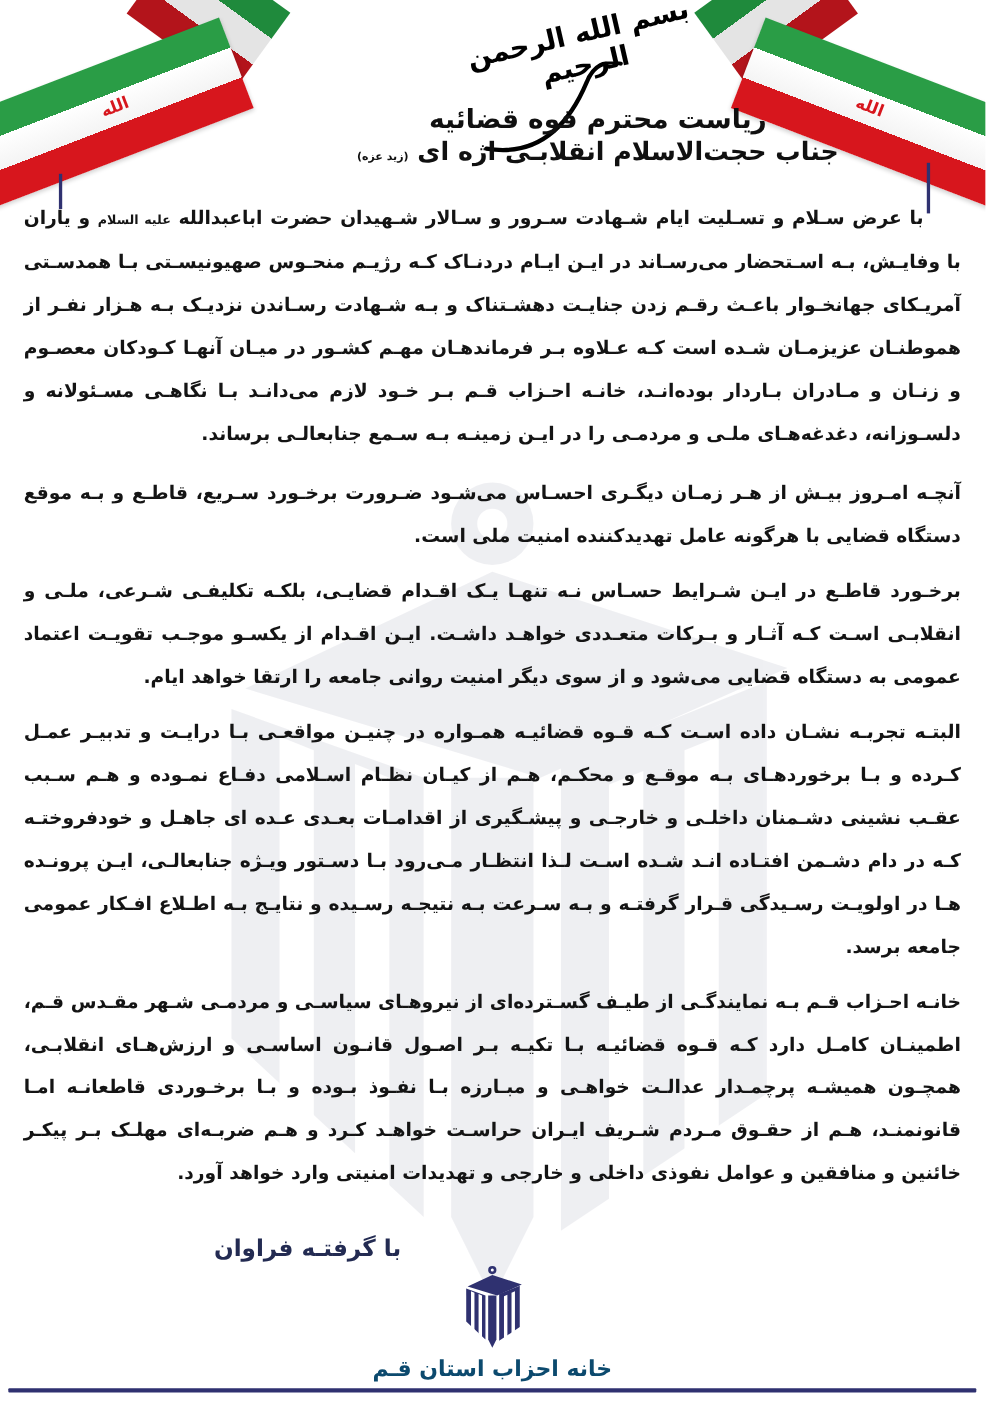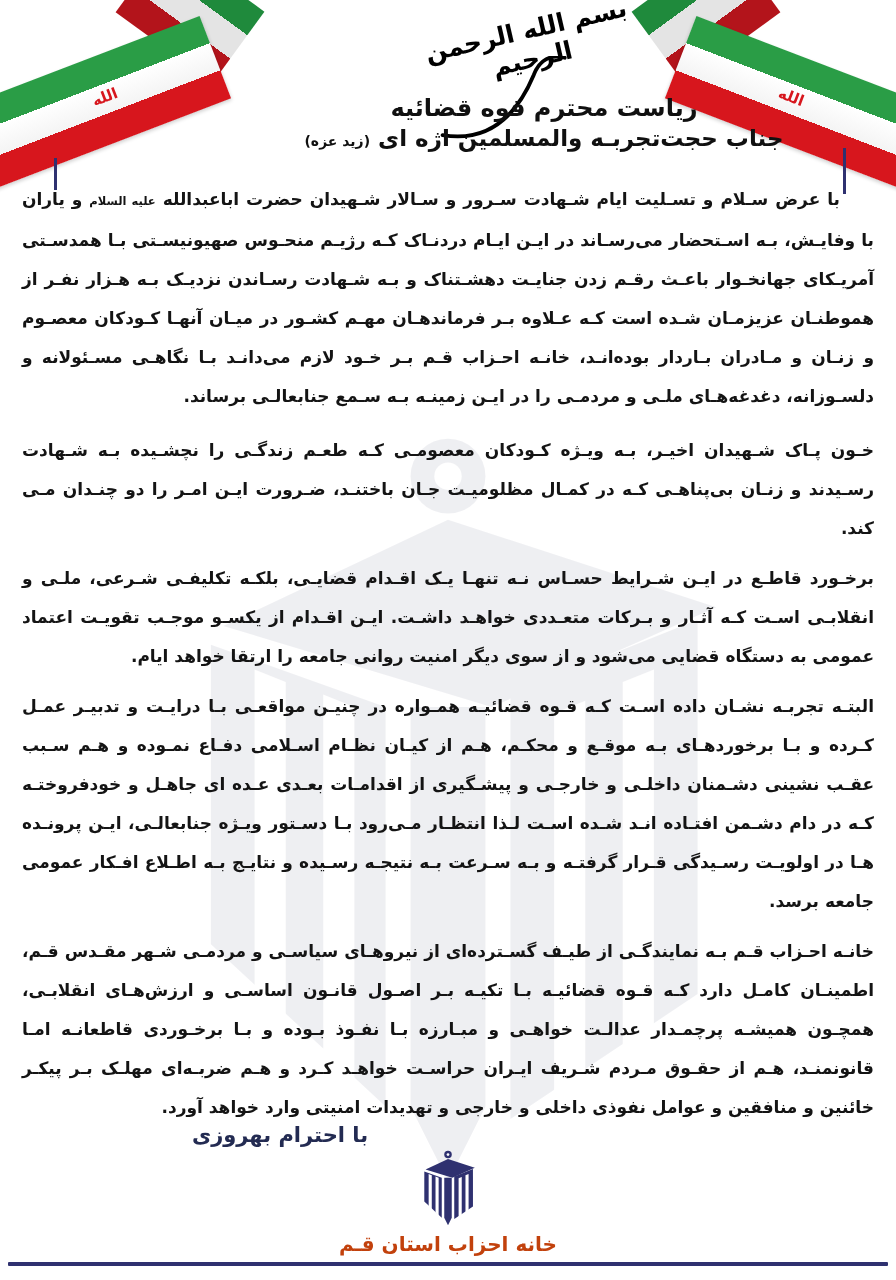--- a/index.html
+++ b/index.html
@@ -31,38 +31,38 @@
   
   .bismillah{position:absolute;left:396px;top:2px;width:260px;height:150px;text-align:center;z-index:2;}
   .bism-text{display:block;transform:rotate(-13deg) translateY(14px);
     font-size:25px;font-weight:bold;color:#000;letter-spacing:-1px;}
   .bism-swoosh{display:block;margin:-4px auto 0;width:230px;height:86px;}
   
   .heading{position:absolute;top:94px;left:0;width:100%;text-align:center;
     transform:translateX(96px);z-index:3;}
   .h1{font-size:24px;font-weight:bold;color:#101010;}
   .h2{font-size:23px;font-weight:bold;color:#101010;margin-top:3px;}
-  .h2-small{font-size:14px;font-weight:bold;}
+  .h2-small{font-size:10px;font-weight:bold;}
   
   .watermark{position:absolute;left:126px;top:420px;width:644px;height:780px;
     color:#3a3f66;opacity:0.08;z-index:0;}
   
   .body-text{position:absolute;top:180px;right:22px;left:22px;z-index:1;
     font-size:17px;line-height:39px;font-weight:bold;text-align:justify;color:#141414;}
   .para{margin:0 0 11px 0;}
   .p-first{text-indent:34px;margin-bottom:15px;}
   .para-last{margin-top:20px;}
   .small-inline{font-size:11.5px;}
   
   .signature{position:absolute;top:1118px;left:106px;width:348px;z-index:2;
     text-align:center;font-weight:bold;font-size:21px;color:#232b52;line-height:1.7;}
   
   .footer{position:absolute;left:0;right:0;bottom:0;text-align:center;z-index:2;}
   .footer-logo{width:64px;height:78px;color:#2f3170;display:inline-block;}
-  .footer-name{color:#c2410c;font-weight:bold;font-size:20px;margin-top:1px;}
+  .footer-name{color:#0c4a6e;font-weight:bold;font-size:20px;margin-top:1px;}
   .footer-rule{height:4px;background:#2f3170;margin:6px 8px 14px 8px;border-radius:1px;}
   .defs-hidden{position:absolute;width:0;height:0;overflow:hidden;}
 </style>
 </head>
 <body>
 
 <svg class="defs-hidden" xmlns="http://www.w3.org/2000/svg" aria-hidden="true">
   <symbol id="org-logo" viewBox="0 0 100 125">
     <circle cx="50" cy="9" r="6" fill="currentColor"></circle>
     <circle cx="50" cy="9" r="2.2" fill="#ffffff"></circle>
@@ -100,35 +100,35 @@
   <div class="bismillah">
     <span class="bism-text">بسم الله الرحمن الرحیم</span>
     <svg class="bism-swoosh" viewBox="0 0 250 100">
       <path d="M28,92 C88,102 118,60 134,22 C141,4 154,-2 170,2" fill="none" stroke="#000" stroke-width="4.5" stroke-linecap="round"></path>
     </svg>
   </div>
 
   <div class="heading">
     <div class="h1">ریاست محترم قوه قضائیه</div>
     <div class="h2">
-      <span>جناب حجت‌تجربـه والمسلمین اژه ای</span>
+      <span>جناب حجت‌الاسلام انقلابـی اژه ای</span>
       <span class="h2-small">(زید عزه)</span>
     </div>
   </div>
 
   <div class="body-text">
     <p class="para p-first"><span>با عرض سـلام و تسـلیت ایام شـهادت سـرور و سـالار شـهیدان حضرت اباعبدالله</span> <span class="small-inline">علیه السلام</span> <span>و یاران با وفایـش، بـه اسـتحضار می‌رسـاند در ایـن ایـام دردنـاک کـه رژیـم منحـوس صهیونیسـتی بـا همدسـتی آمریـکای جهانخـوار باعـث رقـم زدن جنایـت دهشـتناک و بـه شـهادت رسـاندن نزدیـک بـه هـزار نفـر از هموطنـان عزیزمـان شـده است کـه عـلاوه بـر فرماندهـان مهـم کشـور در میـان آنهـا کـودکان معصـوم و زنـان و مـادران بـاردار بوده‌انـد، خانـه احـزاب قـم بـر خـود لازم می‌دانـد بـا نگاهـی مسـئولانه و دلسـوزانه، دغدغه‌هـای ملـی و مردمـی را در ایـن زمینـه بـه سـمع جنابعالـی برساند.</span></p>
-    <p class="para">خـون پـاک شـهیدان اخیـر، بـه ویـژه کـودکان معصومـی کـه طعـم زندگـی را نچشـیده بـه شـهادت رسـیدند و زنـان بی‌پناهـی کـه در کمـال مظلومیـت جـان باختنـد، ضـرورت ایـن امـر را دو چنـدان مـی کند.</p>
+    <p class="para">آنچـه امـروز بیـش از هـر زمـان دیگـری احسـاس می‌شـود ضـرورت برخـورد سـریع، قاطـع و بـه موقع دستگاه قضایی با هرگونه عامل تهدیدکننده امنیت ملی است.</p>
     <p class="para">برخـورد قاطـع در ایـن شـرایط حسـاس نـه تنهـا یـک اقـدام قضایـی، بلکـه تکلیفـی شـرعی، ملـی و انقلابـی اسـت کـه آثـار و بـرکات متعـددی خواهـد داشـت. ایـن اقـدام از یکسـو موجـب تقویـت اعتماد عمومی به دستگاه قضایی می‌شود و از سوی دیگر امنیت روانی جامعه را ارتقا خواهد ایام.</p>
     <p class="para">البتـه تجربـه نشـان داده اسـت کـه قـوه قضائیـه همـواره در چنیـن مواقعـی بـا درایـت و تدبیـر عمـل کـرده و بـا برخوردهـای بـه موقـع و محکـم، هـم از کیـان نظـام اسـلامی دفـاع نمـوده و هـم سـبب عقـب نشینی دشـمنان داخلـی و خارجـی و پیشـگیری از اقدامـات بعـدی عـده ای جاهـل و خودفروختـه کـه در دام دشـمن افتـاده انـد شـده اسـت لـذا انتظـار مـی‌رود بـا دسـتور ویـژه جنابعالـی، ایـن پرونـده هـا در اولویـت رسـیدگی قـرار گرفتـه و بـه سـرعت بـه نتیجـه رسـیده و نتایـج بـه اطـلاع افـکار عمومی جامعه برسد.</p>
     <p class="para">خانـه احـزاب قـم بـه نمایندگـی از طیـف گسـترده‌ای از نیروهـای سیاسـی و مردمـی شـهر مقـدس قـم، اطمینـان کامـل دارد کـه قـوه قضائیـه بـا تکیـه بـر اصـول قانـون اساسـی و ارزش‌هـای انقلابـی، همچـون همیشـه پرچمـدار عدالـت خواهـی و مبـارزه بـا نفـوذ بـوده و بـا برخـوردی قاطعانـه امـا قانونمنـد، هـم از حقـوق مـردم شـریف ایـران حراسـت خواهـد کـرد و هـم ضربـه‌ای مهلـک بـر پیکـر خائنین و منافقین و عوامل نفوذی داخلی و خارجی و تهدیدات امنیتی وارد خواهد آورد.</p>
   </div>
 
   <div class="signature">
-    <div>با احترام بهروزی</div>
+    <div>با گرفتـه فراوان</div>
   </div>
 
   <div class="footer">
     <svg class="footer-logo" viewBox="0 0 100 125">
       <use href="#org-logo"></use>
     </svg>
     <div class="footer-name">خانه احزاب استان قـم</div>
     <div class="footer-rule"></div>
   </div>
 

